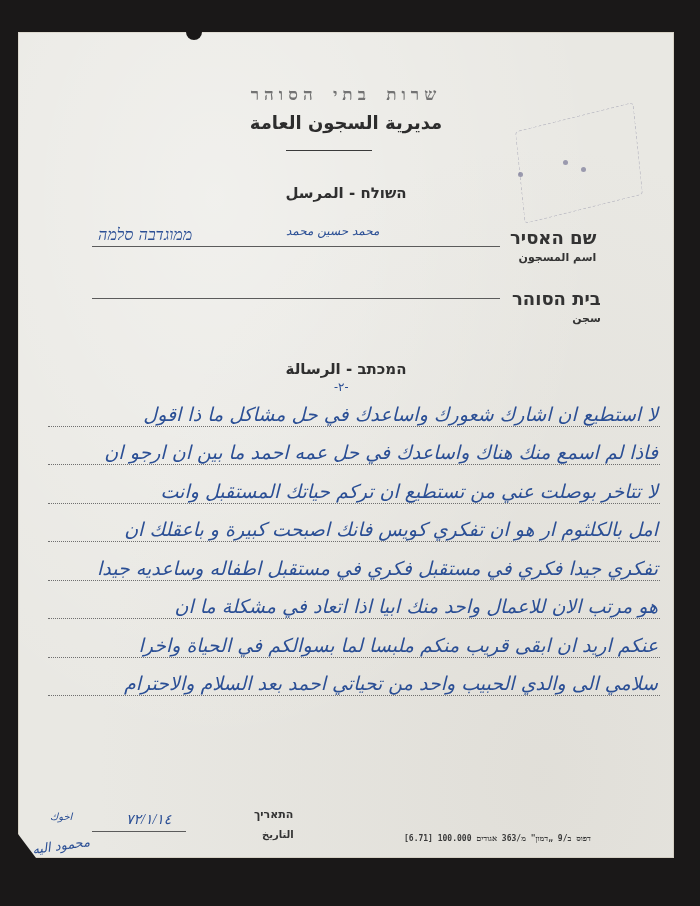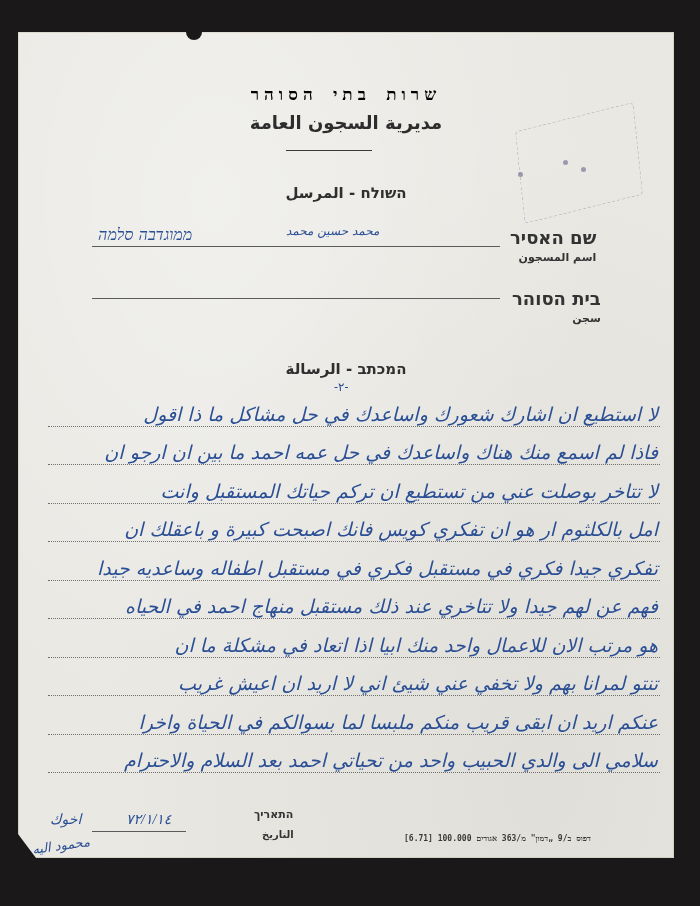--- a/index.html
+++ b/index.html
@@ -13,42 +13,42 @@
       box-shadow: 0 0 0 1px #d7d2c6 inset;
     }
     .paper::before {
       content:""; position:absolute; left:0; top:0; right:0; bottom:0;
       background: radial-gradient(ellipse at 30% 20%, rgba(255,255,255,0.35), rgba(0,0,0,0) 60%),
                   radial-gradient(ellipse at 80% 90%, rgba(200,195,185,0.25), rgba(0,0,0,0) 60%);
       pointer-events:none;
     }
     .notch { position:absolute; left:168px; top:-1px; width:16px; height:9px; background:#1a1818; border-radius:0 0 8px 8px; }
     .corner-fold { position:absolute; left:0; bottom:0; width:0; height:0; border-left:18px solid #1a1818; border-top:24px solid transparent; }
-    .hdr-he { position:absolute; left:0; right:0; top:52px; text-align:center; font-family:"DejaVu Sans Mono", monospace; font-weight:bold; font-size:17px; letter-spacing:5px; color:#000000; direction:rtl; }
+    .hdr-he { position:absolute; left:0; right:0; top:52px; text-align:center; font-family:"DejaVu Sans Mono", monospace; font-weight:bold; font-size:17px; letter-spacing:5px; color:#737373; direction:rtl; }
     .hdr-ar { position:absolute; left:0; right:0; top:80px; text-align:center; font-family:"DejaVu Sans", sans-serif; font-weight:bold; font-size:18px; color:#2d2d2d; direction:rtl; }
     .hdr-rule { position:absolute; left:268px; width:86px; top:118px; border-top:1.5px solid #3a3a3a; }
     .stamp { position:absolute; left:500px; top:85px; width:120px; height:90px; border:1px dashed rgba(120,120,150,0.35); transform:rotate(-14deg) skewX(-8deg); border-radius:4px; }
     .stamp-dot { position:absolute; width:5px; height:5px; background:rgba(90,90,130,0.55); border-radius:50%; }
     .sender-title { position:absolute; left:0; right:0; top:152px; text-align:center; font-weight:bold; font-size:15px; color:#2f2f2f; direction:rtl; }
     .field { position:absolute; direction:rtl; }
     .field .lbl-he { font-weight:bold; font-size:18px; color:#333; white-space:nowrap; }
     .field .lbl-ar { font-weight:bold; font-size:11px; color:#333; white-space:nowrap; margin-top:3px; }
     .line { position:absolute; border-top:1px solid #5b5b5b; }
     .handwritten { font-family:"DejaVu Serif", serif; font-style:italic; color:#2b4f95; position:absolute; white-space:nowrap; }
     .letter-title { position:absolute; left:0; right:0; top:328px; text-align:center; font-weight:bold; font-size:15px; color:#2f2f2f; direction:rtl; }
     .page-mark { position:absolute; left:316px; top:348px; font-family:"DejaVu Serif", serif; font-size:12px; color:#2b4f95; }
     .body-lines { position:absolute; left:30px; top:364px; width:612px; }
     .body-line { position:relative; height:38.5px; }
     .body-line .dots { position:absolute; left:0; right:0; bottom:8px; border-top:1px dotted #6f6f6f; }
     .body-line .txt { position:absolute; right:2px; bottom:10px; font-family:"DejaVu Serif", serif; font-style:italic; font-size:19px; color:#2b4f95; direction:rtl; white-space:nowrap; letter-spacing:0.3px; }
     .date-label { position:absolute; left:236px; top:776px; font-weight:bold; font-size:11px; color:#333; direction:rtl; }
     .date-label-ar { position:absolute; left:244px; top:797px; font-weight:bold; font-size:10px; color:#333; direction:rtl; }
     .date-line { position:absolute; left:74px; top:799px; width:94px; border-top:1px solid #5b5b5b; }
     .date-val { position:absolute; left:108px; top:779px; font-family:Liberation Serif, serif; font-style:italic; font-size:14px; color:#2b4f95; direction:rtl; }
-    .sig1 { position:absolute; left:32px; top:779px; font-family:"DejaVu Serif", serif; font-style:italic; font-size:14px; color:#2b4f95; direction:rtl; }
+    .sig1 { position:absolute; left:32px; top:779px; font-family:"DejaVu Serif", serif; font-style:italic; font-size:10px; color:#2b4f95; direction:rtl; }
     .sig2 { position:absolute; left:14px; top:806px; font-family:"DejaVu Serif", serif; font-style:italic; font-size:13px; color:#2b4f95; direction:rtl; transform:rotate(-8deg); }
     .printer { position:absolute; left:386px; top:802px; font-family:"DejaVu Sans Mono", monospace; font-weight:bold; font-size:8px; color:#3a3a3a; direction:rtl; white-space:nowrap; }
   </style>
 </head>
 <body>
 
 <div class="paper">
   <div class="notch"></div>
   <div class="corner-fold"></div>
 
@@ -96,29 +96,21 @@
     <div class="body-line">
         <div class="dots"></div>
         <div class="txt">امل بالكلثوم ار هو ان تفكري كويس فانك اصبحت كبيرة و باعقلك ان</div>
       </div>
     <div class="body-line">
         <div class="dots"></div>
         <div class="txt">تفكري جيدا فكري في مستقبل فكري في مستقبل اطفاله وساعديه جيدا</div>
       </div>
     <div class="body-line">
         <div class="dots"></div>
-        <div class="txt">فهم عن لهم جيدا ولا تتاخري عند ذلك مستقبل منهاج احمد في الحياه</div>
-      </div>
-    <div class="body-line">
-        <div class="dots"></div>
         <div class="txt">هو مرتب الان للاعمال واحد منك ابيا اذا اتعاد في مشكلة ما ان</div>
-      </div>
-    <div class="body-line">
-        <div class="dots"></div>
-        <div class="txt">تنتو لمرانا بهم ولا تخفي عني شيئ اني لا اريد ان اعيش غريب</div>
       </div>
     <div class="body-line">
         <div class="dots"></div>
         <div class="txt">عنكم اريد ان ابقى قريب منكم ملبسا لما بسوالكم في الحياة واخرا</div>
       </div>
     <div class="body-line">
         <div class="dots"></div>
         <div class="txt">سلامي الى والدي الحبيب واحد من تحياتي احمد بعد السلام والاحترام</div>
       </div>
   </div>

